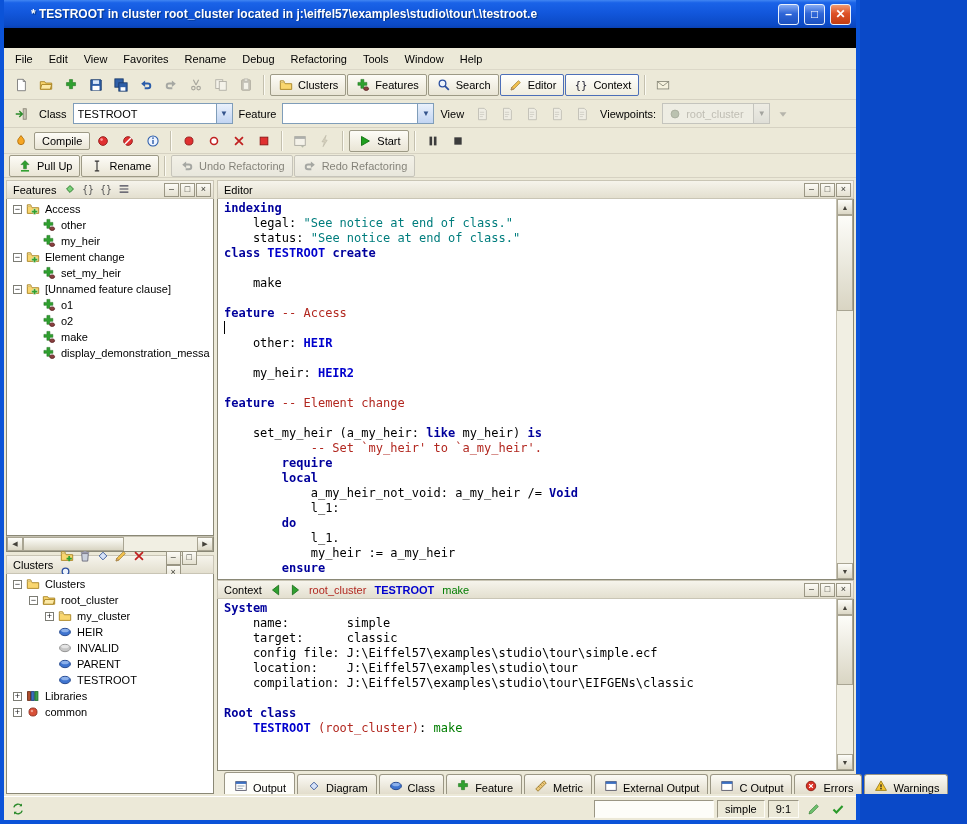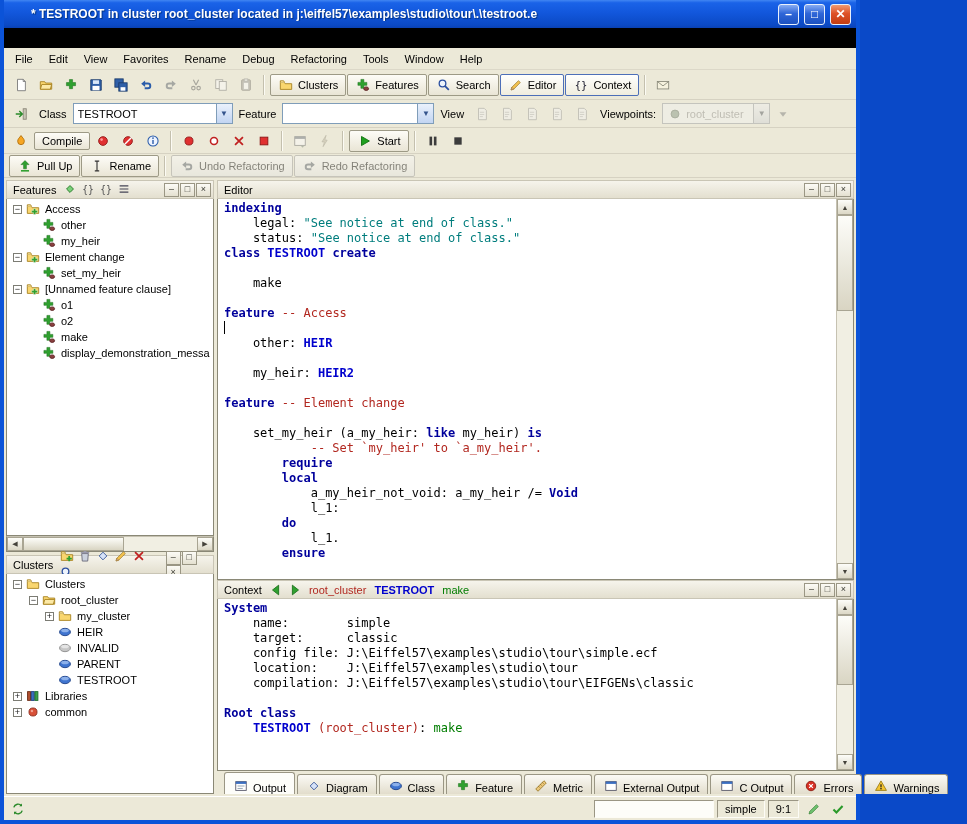--- a/index.html
+++ b/index.html
@@ -826,20 +826,21 @@
               <div class="cline"><span class="sg-kw">feature</span><span class="sg-cmt"> -- Element change</span></div>
               <div class="cline"></div>
               <div class="cline"><span class="sg-pl">    set_my_heir (a_my_heir: </span><span class="sg-kw">like</span><span class="sg-pl"> my_heir) </span><span class="sg-kw">is</span></div>
               <div class="cline"><span class="sg-cmt">            -- Set `my_heir' to `a_my_heir'.</span></div>
               <div class="cline"><span class="sg-pl">        </span><span class="sg-kw">require</span></div>
               <div class="cline"><span class="sg-pl">        </span><span class="sg-kw">local</span></div>
               <div class="cline"><span class="sg-pl">            a_my_heir_not_void: a_my_heir /= </span><span class="sg-kw">Void</span></div>
               <div class="cline"><span class="sg-pl">            l_1:</span></div>
               <div class="cline"><span class="sg-pl">        </span><span class="sg-kw">do</span></div>
               <div class="cline"><span class="sg-pl">            l_1.</span></div>
+              <div class="cline"><span class="sg-pl">            my_heir := a_my_heir</span></div>
               <div class="cline"><span class="sg-pl">        </span><span class="sg-kw">ensure</span></div>
               <div class="caret" style="left: 6px; top: 122px;"></div>
             </div>
           <div class="vscroll">
             <span class="sb-btn">▲</span>
             <span class="sb-track">
                 <span class="sb-thumb thumb-v-editor"></span>
               </span>
             <span class="sb-btn">▼</span>
           </div>

